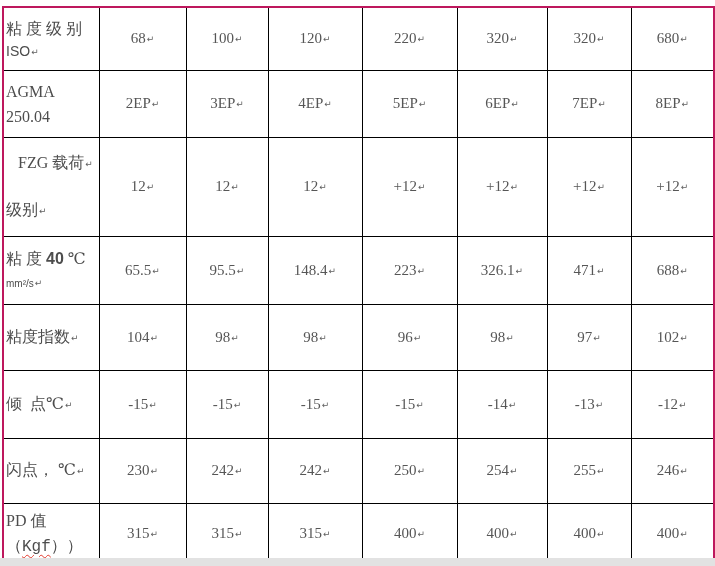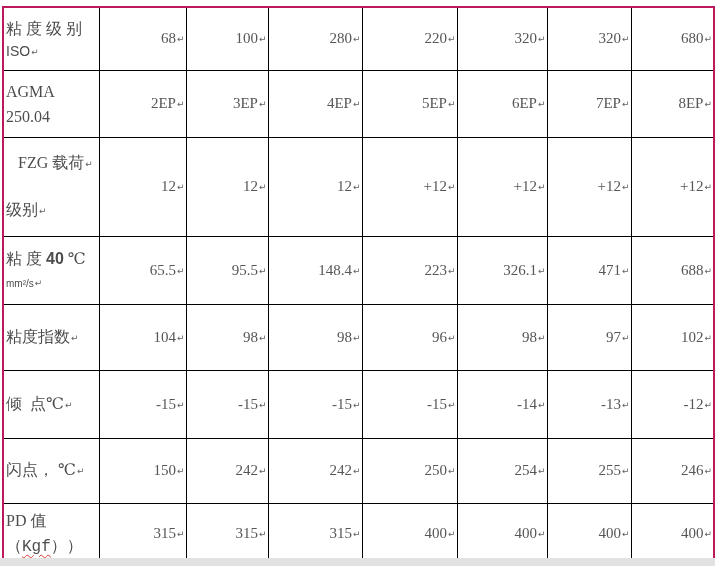--- a/index.html
+++ b/index.html
@@ -23,21 +23,21 @@
   td.h{padding:2px 1px 2px 2px;vertical-align:middle;font-size:16px;color:#4d4d4d;}
   td.h .l1{line-height:25px;white-space:pre-wrap;}
   td.h .l2{line-height:20px;white-space:pre-wrap;}
   tr.r2 td.h .l1, tr.r2 td.h .l2{line-height:45px;}
   tr.r2 td.h .l1{padding-left:12px;}
   tr.r3 td.h .l1{line-height:25px;}
   tr.r3 td.h .l2{line-height:21px;}
   td.h.center{text-align:left;}
   td.h.nowrap{white-space:nowrap;padding-right:0;}
   
-  td.v{text-align:right;vertical-align:middle;font-size:15px;color:#565656;margin-top:32px;}
+  td.v{text-align:center;vertical-align:middle;font-size:15px;color:#565656;margin-top:32px;}
   
   .rm{font-family:"DejaVu Sans",sans-serif;font-size:9px;color:#5f5f5f;margin-left:1px;vertical-align:1px;}
   
   .sans{font-family:"Liberation Sans","DejaVu Sans",sans-serif;}
   .iso{font-size:14px;}
   .num40{font-size:16px;font-weight:bold;}
   .mm{font-size:10px;}
   
   .misspell{
     text-decoration-line:underline;
@@ -66,21 +66,21 @@
     </colgroup>
     <tbody>
 
       <tr class="r0">
         <td class="h">
           <div class="l1">粘 度 级 别</div>
           <div class="l2"><span class="sans iso">ISO</span><span class="rm">↵</span></div>
           </td>
         <td class="v"><span>68</span><span class="rm">↵</span></td>
         <td class="v"><span>100</span><span class="rm">↵</span></td>
-        <td class="v"><span>280</span><span class="rm">↵</span></td>
+        <td class="v"><span>120</span><span class="rm">↵</span></td>
         <td class="v"><span>220</span><span class="rm">↵</span></td>
         <td class="v"><span>320</span><span class="rm">↵</span></td>
         <td class="v"><span>320</span><span class="rm">↵</span></td>
         <td class="v"><span>680</span><span class="rm">↵</span></td>
       </tr>
 
       <tr class="r1">
         <td class="h">
           <div class="l1">AGMA 250.04</div>
         </td>
@@ -144,21 +144,21 @@
         <td class="v"><span>-15</span><span class="rm">↵</span></td>
         <td class="v"><span>-14</span><span class="rm">↵</span></td>
         <td class="v"><span>-13</span><span class="rm">↵</span></td>
         <td class="v"><span>-12</span><span class="rm">↵</span></td>
       </tr>
 
       <tr class="r6">
         <td class="h center">
           <div class="l1"><span>闪点， ℃</span><span class="rm">↵</span></div>
         </td>
-        <td class="v"><span>150</span><span class="rm">↵</span></td>
+        <td class="v"><span>230</span><span class="rm">↵</span></td>
         <td class="v"><span>242</span><span class="rm">↵</span></td>
         <td class="v"><span>242</span><span class="rm">↵</span></td>
         <td class="v"><span>250</span><span class="rm">↵</span></td>
         <td class="v"><span>254</span><span class="rm">↵</span></td>
         <td class="v"><span>255</span><span class="rm">↵</span></td>
         <td class="v"><span>246</span><span class="rm">↵</span></td>
       </tr>
 
       <tr class="r7">
         <td class="h nowrap">

